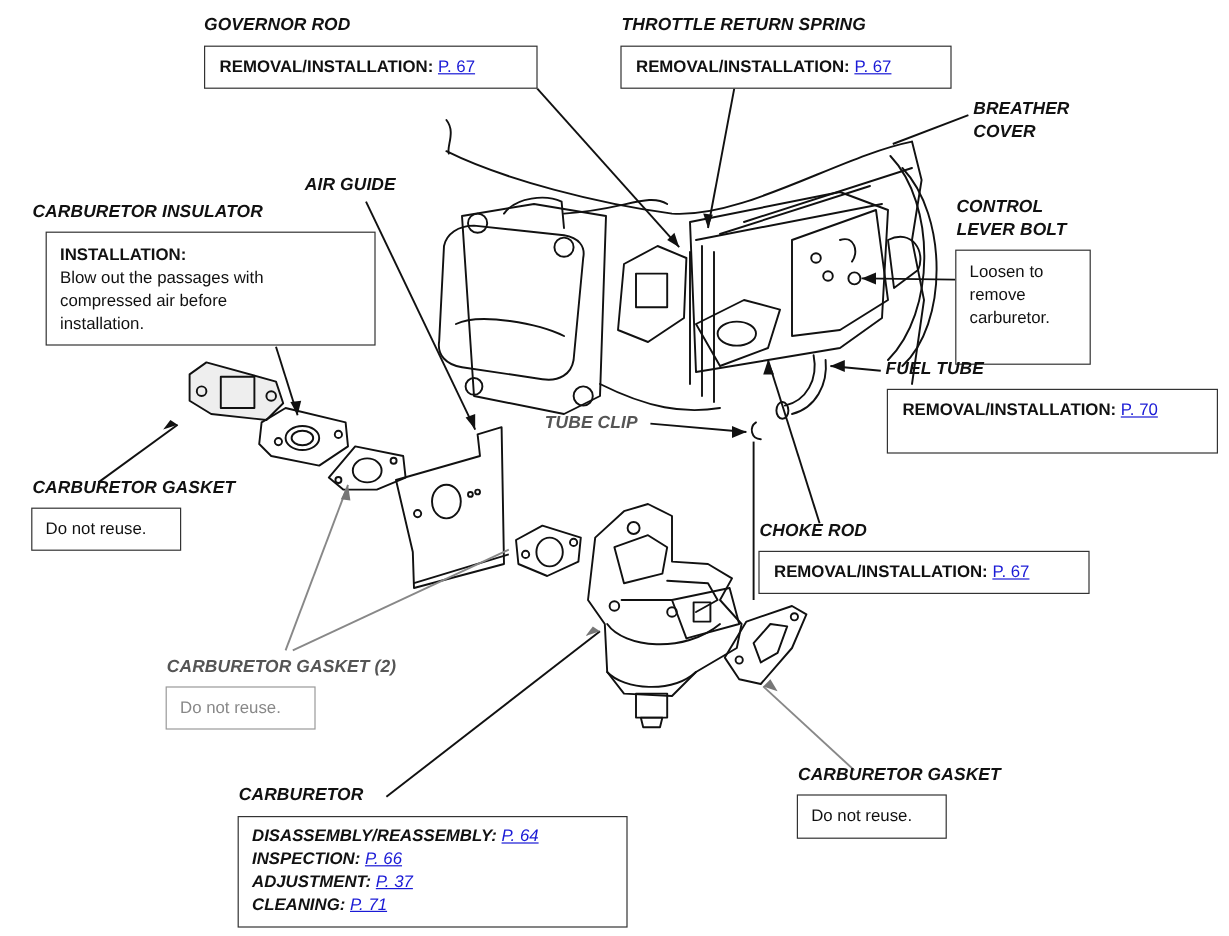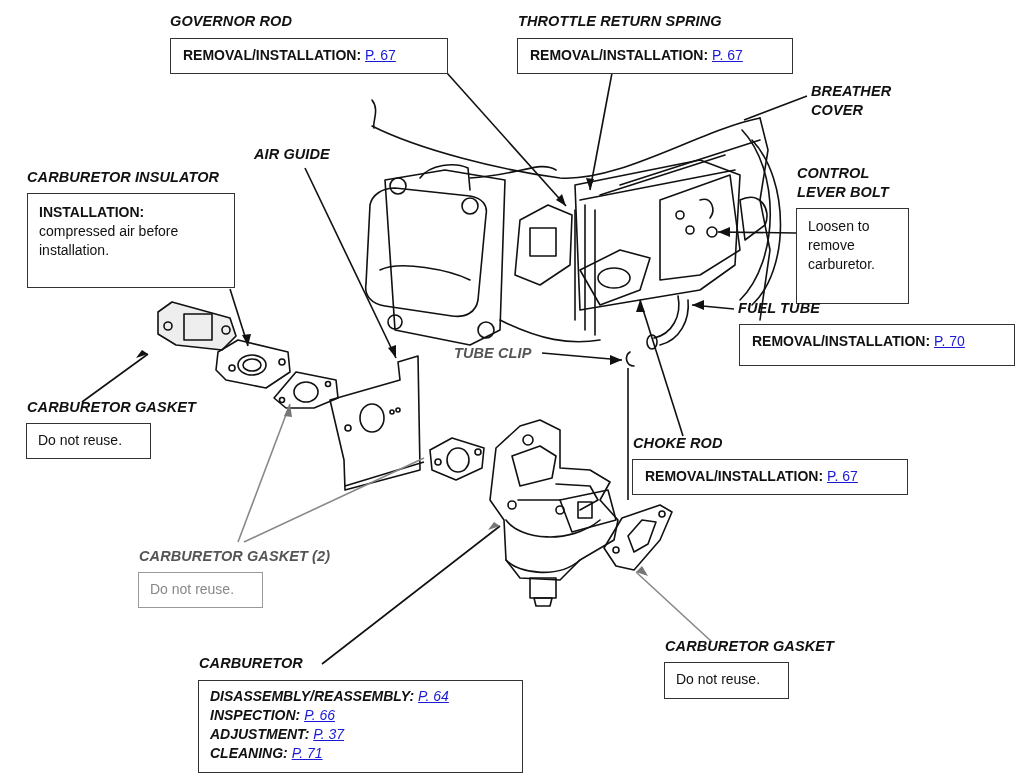--- a/index.html
+++ b/index.html
@@ -183,30 +183,31 @@
   <div>CONTROL</div>
   <div>LEVER BOLT</div>
 </div>
 <div class="box" style="left:796px;top:208px;width:113px;height:96px;padding:8px 11px;">
   <div class="row">Loosen to</div>
   <div class="row">remove</div>
   <div class="row">carburetor.</div>
 </div>
 
 <div class="lbl" style="left:27px;top:168px;">CARBURETOR INSULATOR</div>
-<div class="box" style="left:27px;top:193px;width:208px;height:95px;padding:9px 11px;">
+<div class="box" style="left:38px;top:193px;width:275px;height:95px;padding:9px 11px;">
   <div class="row" style="font-weight:bold;">INSTALLATION:</div>
+  <div class="row">Blow out the passages with</div>
   <div class="row">compressed air before</div>
   <div class="row">installation.</div>
 </div>
 
 <div class="lbl" style="left:254px;top:145px;">AIR GUIDE</div>
 
 <div class="lbl" style="left:738px;top:299px;">FUEL TUBE</div>
-<div class="box" style="left:739px;top:324px;width:276px;height:42px;padding:7px 12px;">
+<div class="box" style="left:739px;top:324px;width:276px;height:54px;padding:7px 12px;">
   <div class="row"><b>REMOVAL/INSTALLATION:</b> <a class="pg" href="#">P. 70</a></div>
 </div>
 
 <div class="lbl faded" style="left:454px;top:344px;">TUBE CLIP</div>
 
 <div class="lbl" style="left:27px;top:398px;">CARBURETOR GASKET</div>
 <div class="box" style="left:26px;top:423px;width:125px;height:36px;padding:7px 11px;">
   <div class="row">Do not reuse.</div>
 </div>
 

